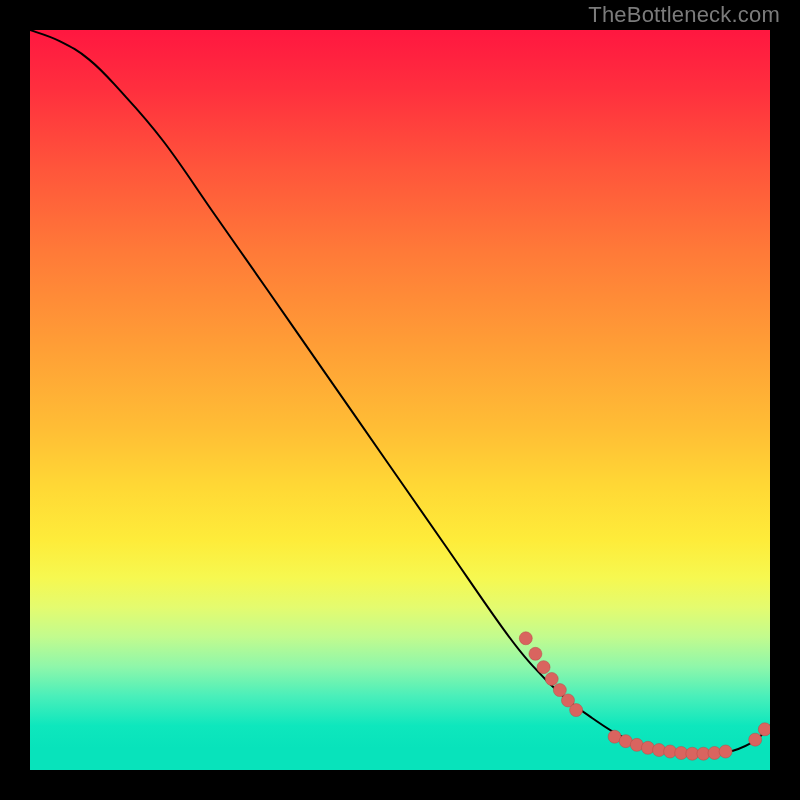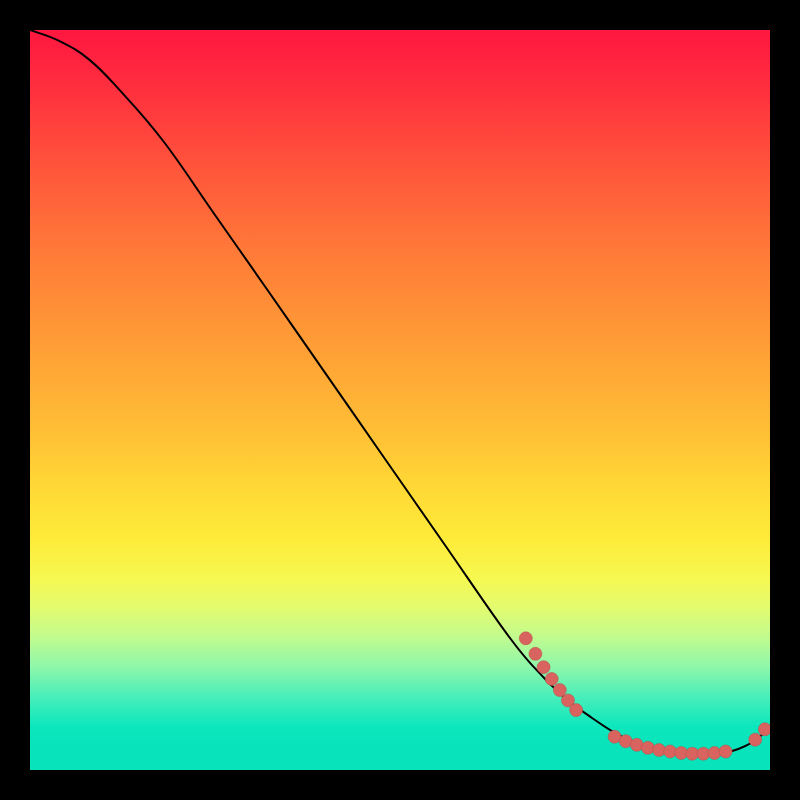--- a/index.html
+++ b/index.html
@@ -66,20 +66,21 @@
     left: 0;
     top: 0;
     width: 740px;
     height: 740px;
   }
 </style>
 </head>
 <body>
 
 <div class="frame">
+  <div class="watermark">TheBottleneck.com</div>
 
   <div class="plot-outer">
     <div class="plot-gradient"></div>
     <svg class="svg-layer" viewBox="0 0 740 740" preserveAspectRatio="none">
       <path id="curve-path" fill="none" stroke-width="2" stroke-linecap="round" stroke-linejoin="round" d="M 0 0 C 5.920000000000001 2.2200000000000046, 17.759999999999998 5.180000000000018, 29.6 11.100000000000023 C 41.440000000000005 17.020000000000028, 47.36000000000001 19.98000000000004, 59.2 29.600000000000023 C 71.04 39.220000000000006, 74 42.91999999999994, 88.8 59.19999999999993 C 103.6 75.47999999999993, 113.96 85.83999999999999, 133.2 111 C 152.44 136.16000000000003, 164.28 155.4, 185 185 C 205.72 214.6, 214.60000000000002 227.18, 236.8 259 C 259 290.82, 272.32 310.05999999999995, 296 344.09999999999997 C 319.68 378.14, 331.52 395.15999999999997, 355.2 429.2 C 378.88 463.24, 390.72 480.25999999999993, 414.40000000000003 514.3 C 438.08000000000004 548.3399999999999, 455.84000000000003 574.98, 473.6 599.4 C 491.36 623.8199999999999, 491.36000000000007 623.0799999999999, 503.20000000000005 636.4 C 515.0400000000001 649.72, 520.9599999999999 655.64, 532.8 666 C 544.64 676.36, 550.56 680.0600000000001, 562.4 688.2 C 574.24 696.34, 580.16 700.7800000000001, 592 706.7 C 603.84 712.62, 609.76 714.544, 621.6 717.8 C 633.44 721.0559999999999, 639.36 721.796, 651.2 722.98 C 663.0400000000001 724.164, 670.44 724.164, 680.8000000000001 723.72 C 691.1600000000001 723.2760000000001, 694.12 723.424, 703 720.76 C 711.88 718.096, 717.8 715.432, 725.1999999999999 710.4 C 732.5999999999999 705.3679999999999, 737.04 698.5600000000001, 740 695.6" stroke="#000000"></path>
       <g id="dots-layer">
           <circle cx="495.8" cy="608.28" r="6.5" fill="#d9645f" stroke="#b94b46" stroke-width="0.5"></circle>
           <circle cx="505.41999999999996" cy="623.8199999999999" r="6.5" fill="#d9645f" stroke="#b94b46" stroke-width="0.5"></circle>
           <circle cx="513.5600000000001" cy="637.14" r="6.5" fill="#d9645f" stroke="#b94b46" stroke-width="0.5"></circle>
           <circle cx="521.6999999999999" cy="648.98" r="6.5" fill="#d9645f" stroke="#b94b46" stroke-width="0.5"></circle>

